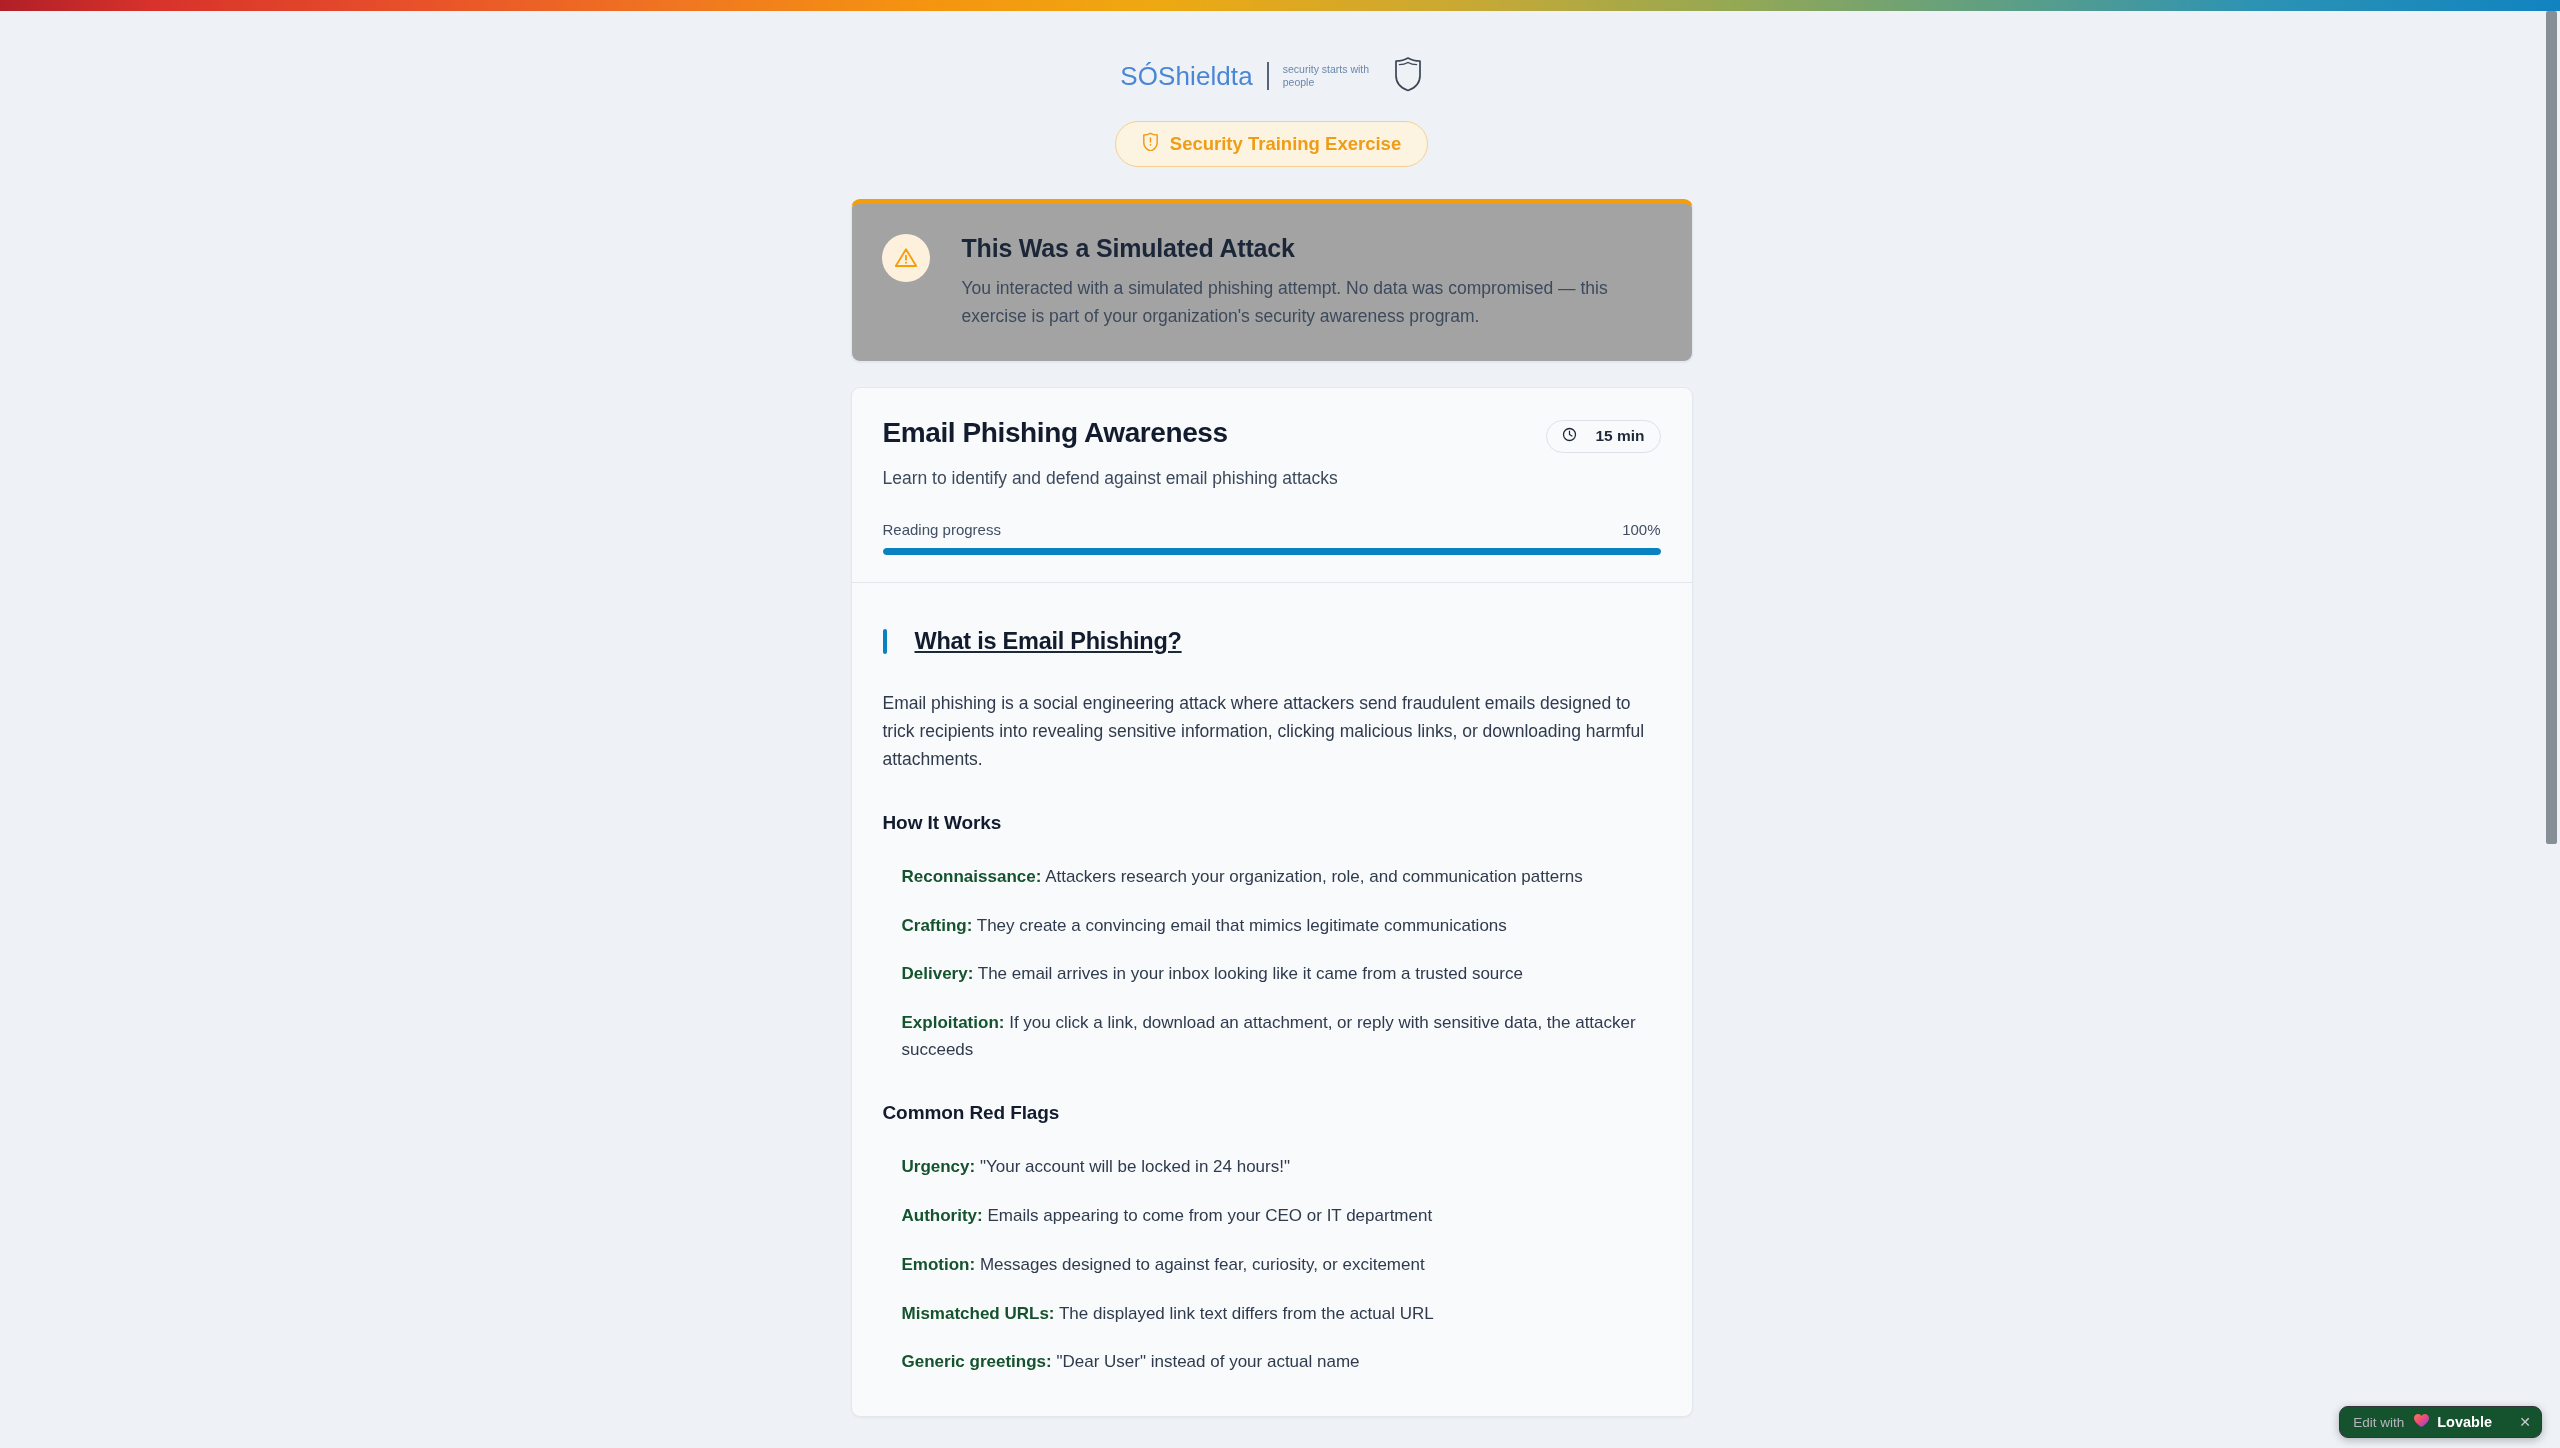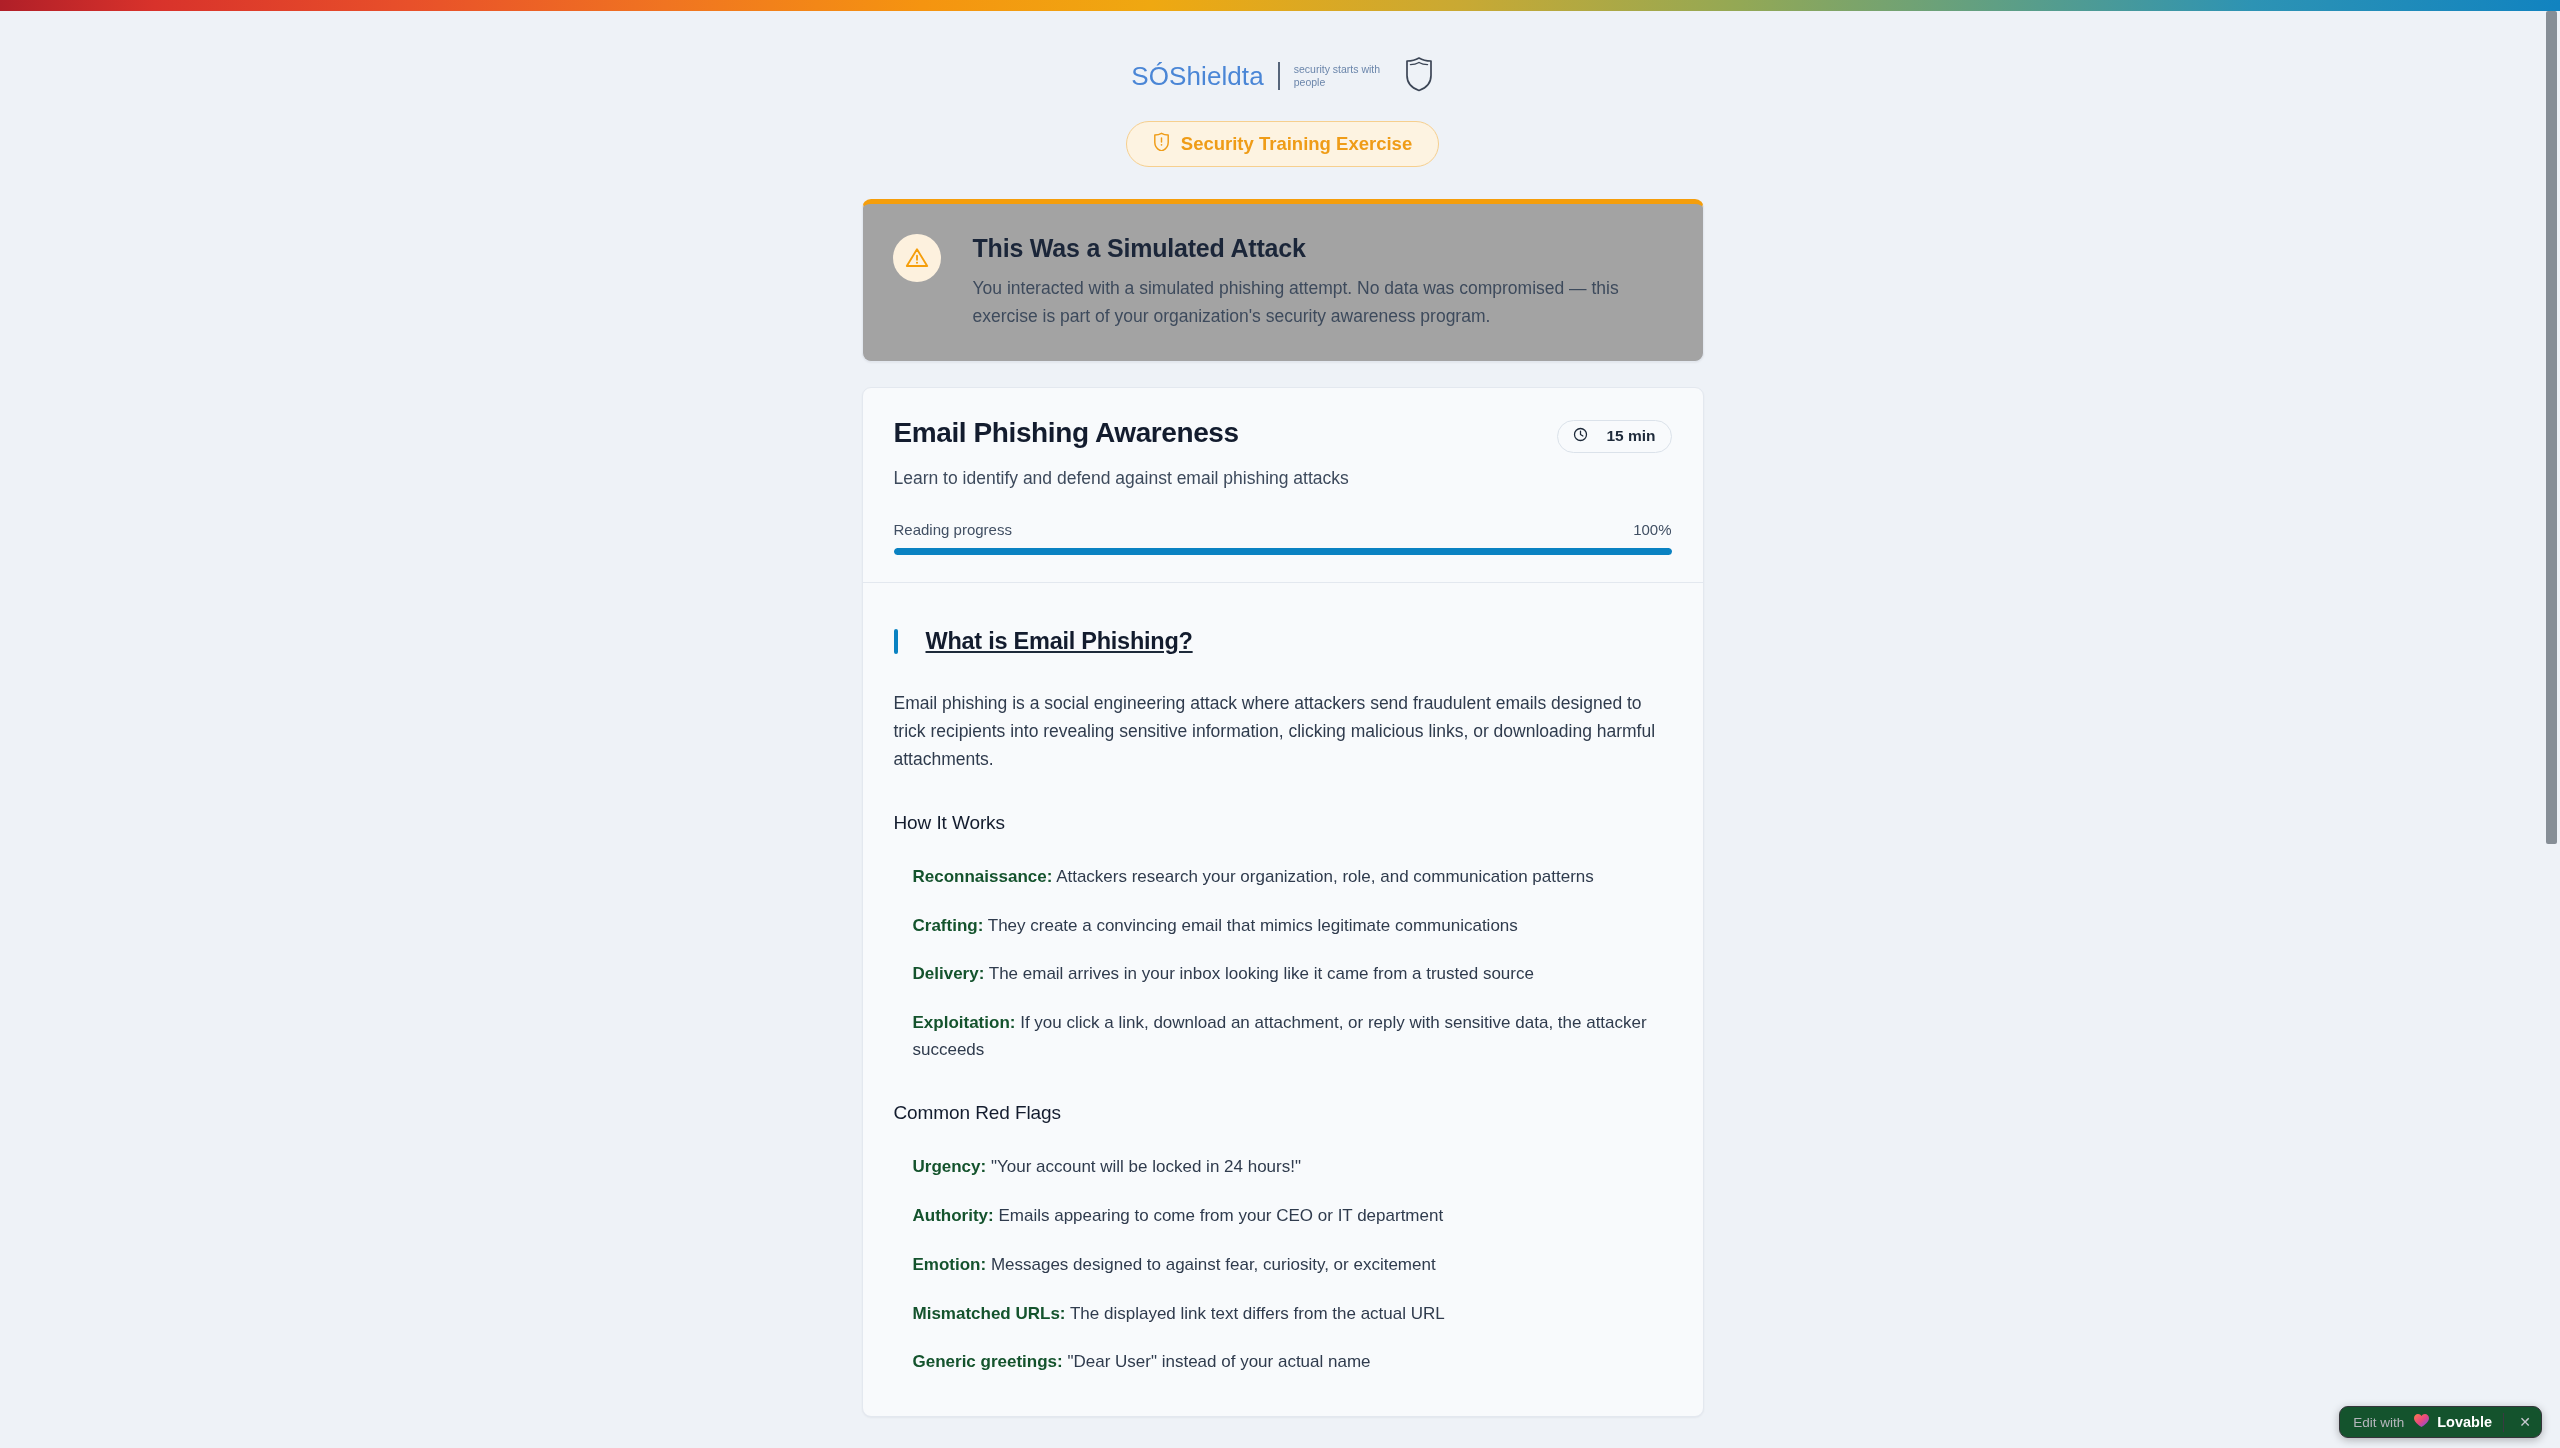--- a/index.html
+++ b/index.html
@@ -44,21 +44,20 @@
     top: 11px; left: 0;
     width: 2543px;
     height: 1437px;
     overflow: hidden;
     background: #eef2f7;
   }
 
   .page {
     width: 2543px;
     padding-top: 36px;
-    margin-left: 11px;
   }
 
   
   .brand-header {
     display: flex;
     justify-content: center;
     align-items: center;
     gap: 14px;
     height: 58px;
   }
@@ -242,21 +241,21 @@
 
   .paragraph {
     font-size: 17.5px;
     line-height: 1.62;
     color: #2f3b4d;
     max-width: 800px;
   }
 
   .subheading {
     font-size: 19px;
-    font-weight: 400;
+    font-weight: 700;
     color: #131c2e;
     margin-top: 38px;
     margin-bottom: 30px;
     letter-spacing: -.1px;
   }
 
   .bullet-list { list-style: none; padding-left: 19px; }
   .bullet-item {
     font-size: 17px;
     line-height: 1.58;

